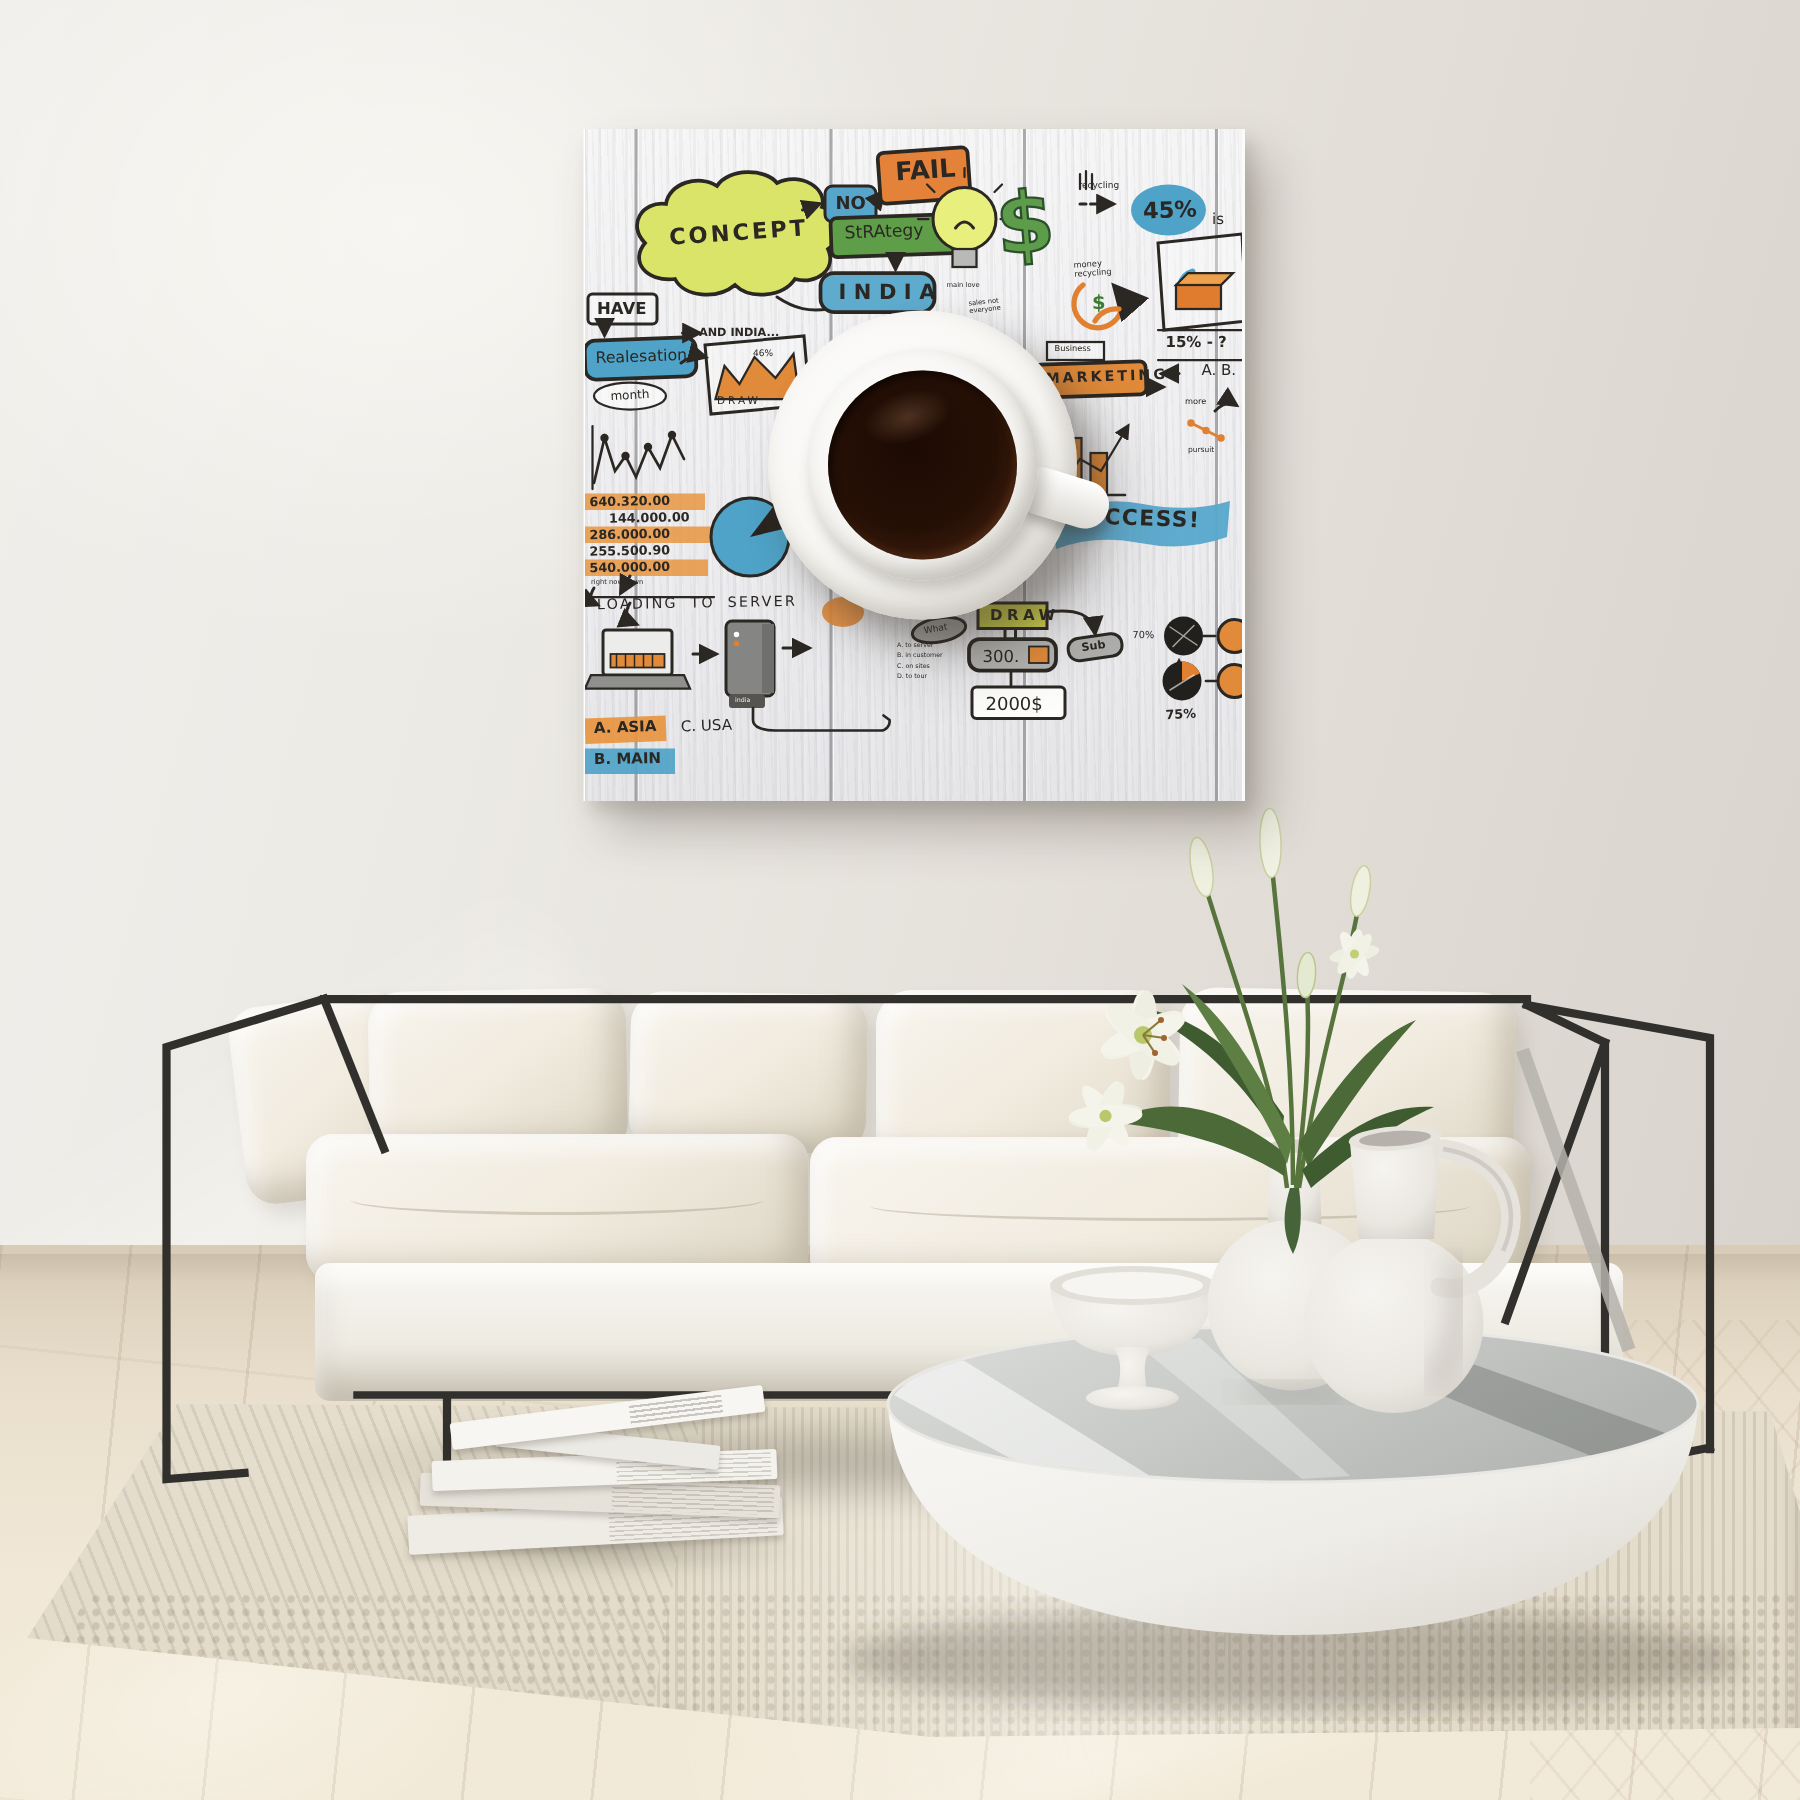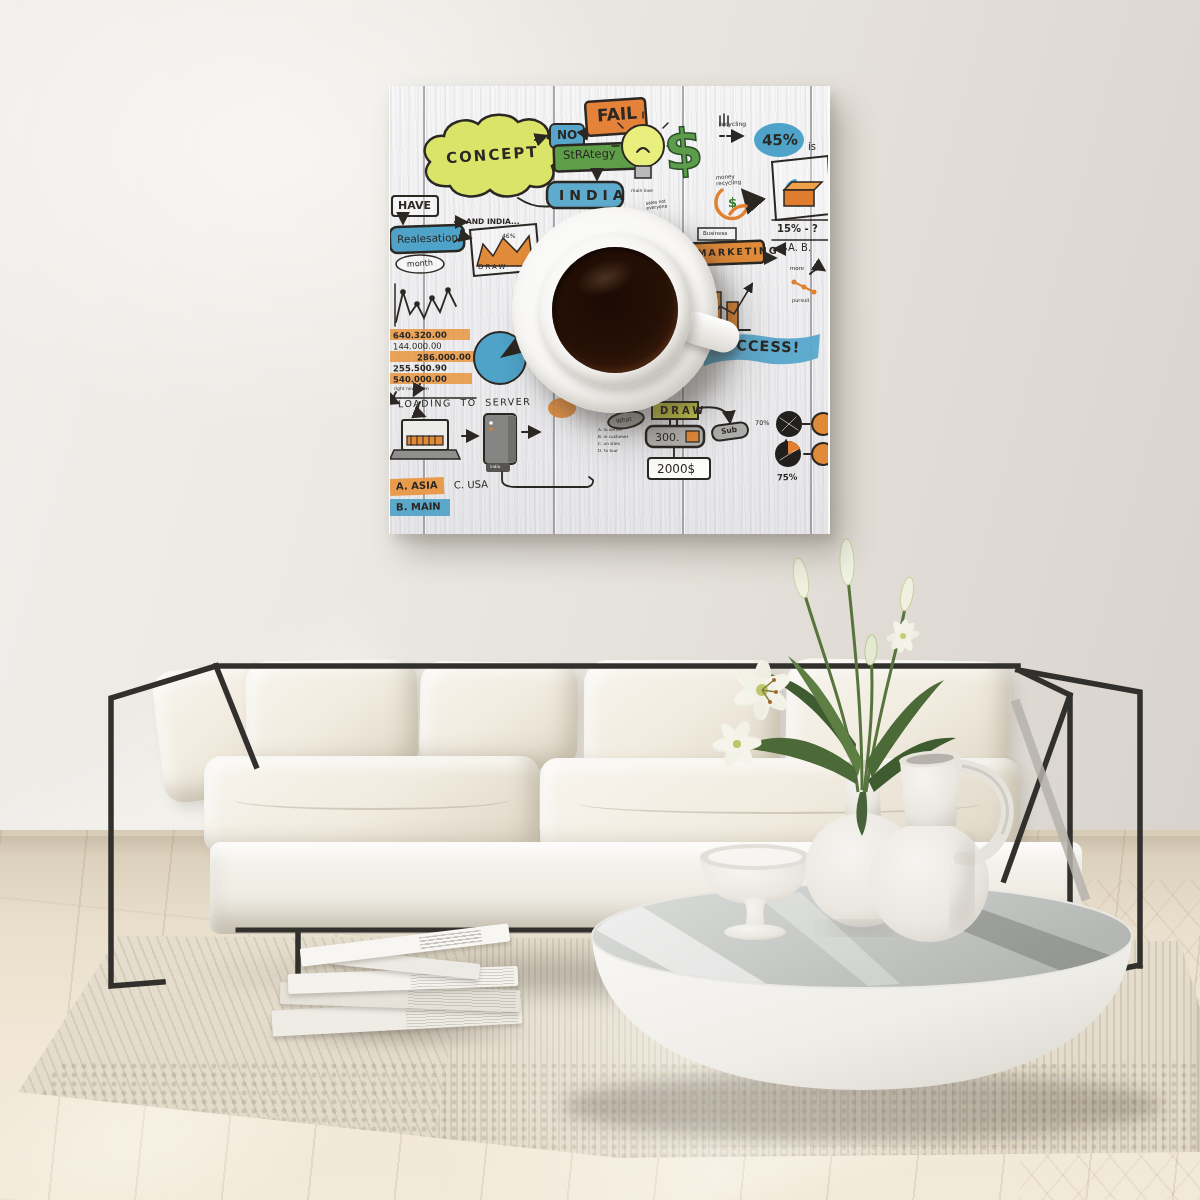--- a/index.html
+++ b/index.html
@@ -405,34 +405,34 @@
     <div class="lbl" style="left:169px;top:102px;font-size:14px;font-weight:bold;letter-spacing:5px;">INDIA</div>
     <div class="lbl" style="left:241px;top:103px;font-size:4.5px;">main love</div>
     <div class="lbl" style="left:256px;top:114px;font-size:4.5px;white-space:normal;width:32px;transform:rotate(-6deg);">sales not everyone</div>
     <div class="lbl" style="left:274px;top:36px;font-size:56px;font-weight:bold;color:#5d9c4a;-webkit-text-stroke:1.5px #2c4f2c;transform:rotate(-5deg);">$</div>
     <div class="lbl" style="left:329px;top:35px;font-size:6px;">recycling</div>
     <div class="lbl" style="left:372px;top:47px;font-size:15px;font-weight:bold;transform:rotate(-2deg);">45%</div>
     <div class="lbl" style="left:418px;top:56px;font-size:10px;">is</div>
     <div class="lbl" style="left:326px;top:88px;font-size:5.5px;white-space:normal;width:42px;transform:rotate(-4deg);">money recycling</div>
     <div class="lbl" style="left:338px;top:110px;font-size:13px;font-weight:bold;color:#3f7a35;">$</div>
     <div class="lbl" style="left:387px;top:138px;font-size:10px;font-weight:bold;">15% - ?</div>
-    <div class="lbl" style="left:398px;top:157px;font-size:10px;">A.    B.</div>
+    <div class="lbl" style="left:411px;top:157px;font-size:10px;">A.    B.</div>
     <div class="lbl" style="left:313px;top:145px;font-size:5.5px;">Business</div>
     <div class="lbl" style="left:307px;top:161px;font-size:9.5px;font-weight:bold;letter-spacing:2px;transform:rotate(-2deg);">MARKETING</div>
     <div class="lbl" style="left:400px;top:180px;font-size:5.5px;">more</div>
     <div class="lbl" style="left:402px;top:212px;font-size:5px;">pursuit</div>
     <div class="lbl" style="left:8px;top:114px;font-size:11px;font-weight:bold;">HAVE</div>
     <div class="lbl" style="left:7px;top:147px;font-size:10.5px;transform:rotate(-2deg);">Realesation</div>
     <div class="lbl" style="left:17px;top:174px;font-size:8px;transform:rotate(-3deg);">month</div>
     <div class="lbl" style="left:76px;top:132px;font-size:7.5px;font-weight:bold;">AND INDIA...</div>
     <div class="lbl" style="left:112px;top:147px;font-size:6px;">46%</div>
     <div class="lbl" style="left:88px;top:178px;font-size:7px;letter-spacing:2px;">DRAW</div>
     <div class="lbl" style="left:3px;top:245px;font-size:8.5px;font-weight:bold;transform:rotate(-1deg);">640.320.00</div>
-    <div class="lbl" style="left:3px;top:256px;font-size:8.5px;font-weight:normal;transform:rotate(-1deg);">144.000.00</div>
-    <div class="lbl" style="left:3px;top:267px;font-size:8.5px;font-weight:bold;transform:rotate(-1deg);margin-left:24px;">286.000.00</div>
+    <div class="lbl" style="left:16px;top:256px;font-size:8.5px;font-weight:bold;transform:rotate(-1deg);">144.000.00</div>
+    <div class="lbl" style="left:3px;top:267px;font-size:8.5px;font-weight:bold;transform:rotate(-1deg);">286.000.00</div>
     <div class="lbl" style="left:3px;top:278px;font-size:8.5px;font-weight:bold;transform:rotate(-1deg);">255.500.90</div>
     <div class="lbl" style="left:3px;top:289px;font-size:8.5px;font-weight:bold;transform:rotate(-1deg);">540.000.00</div>
     <div class="lbl" style="left:4px;top:301px;font-size:4.5px;">right now down</div>
     <div class="lbl" style="left:322px;top:253px;font-size:14.5px;font-weight:bold;letter-spacing:1px;transform:rotate(2deg);">SUCCESS!</div>
     <div class="lbl" style="left:226px;top:331px;font-size:6px;transform:rotate(-10deg);">What</div>
     <div class="lbl" style="left:270px;top:320px;font-size:10px;font-weight:bold;letter-spacing:3px;">DRAW</div>
     <div class="lbl" style="left:265px;top:346px;font-size:11px;font-weight:normal;">300.</div>
     <div class="lbl" style="left:331px;top:341px;font-size:7.5px;font-weight:bold;transform:rotate(-8deg);">Sub</div>
     <div class="lbl" style="left:267px;top:377px;font-size:12px;">2000$</div>
     <div class="lbl" style="left:365px;top:334px;font-size:6.5px;">70%</div>

